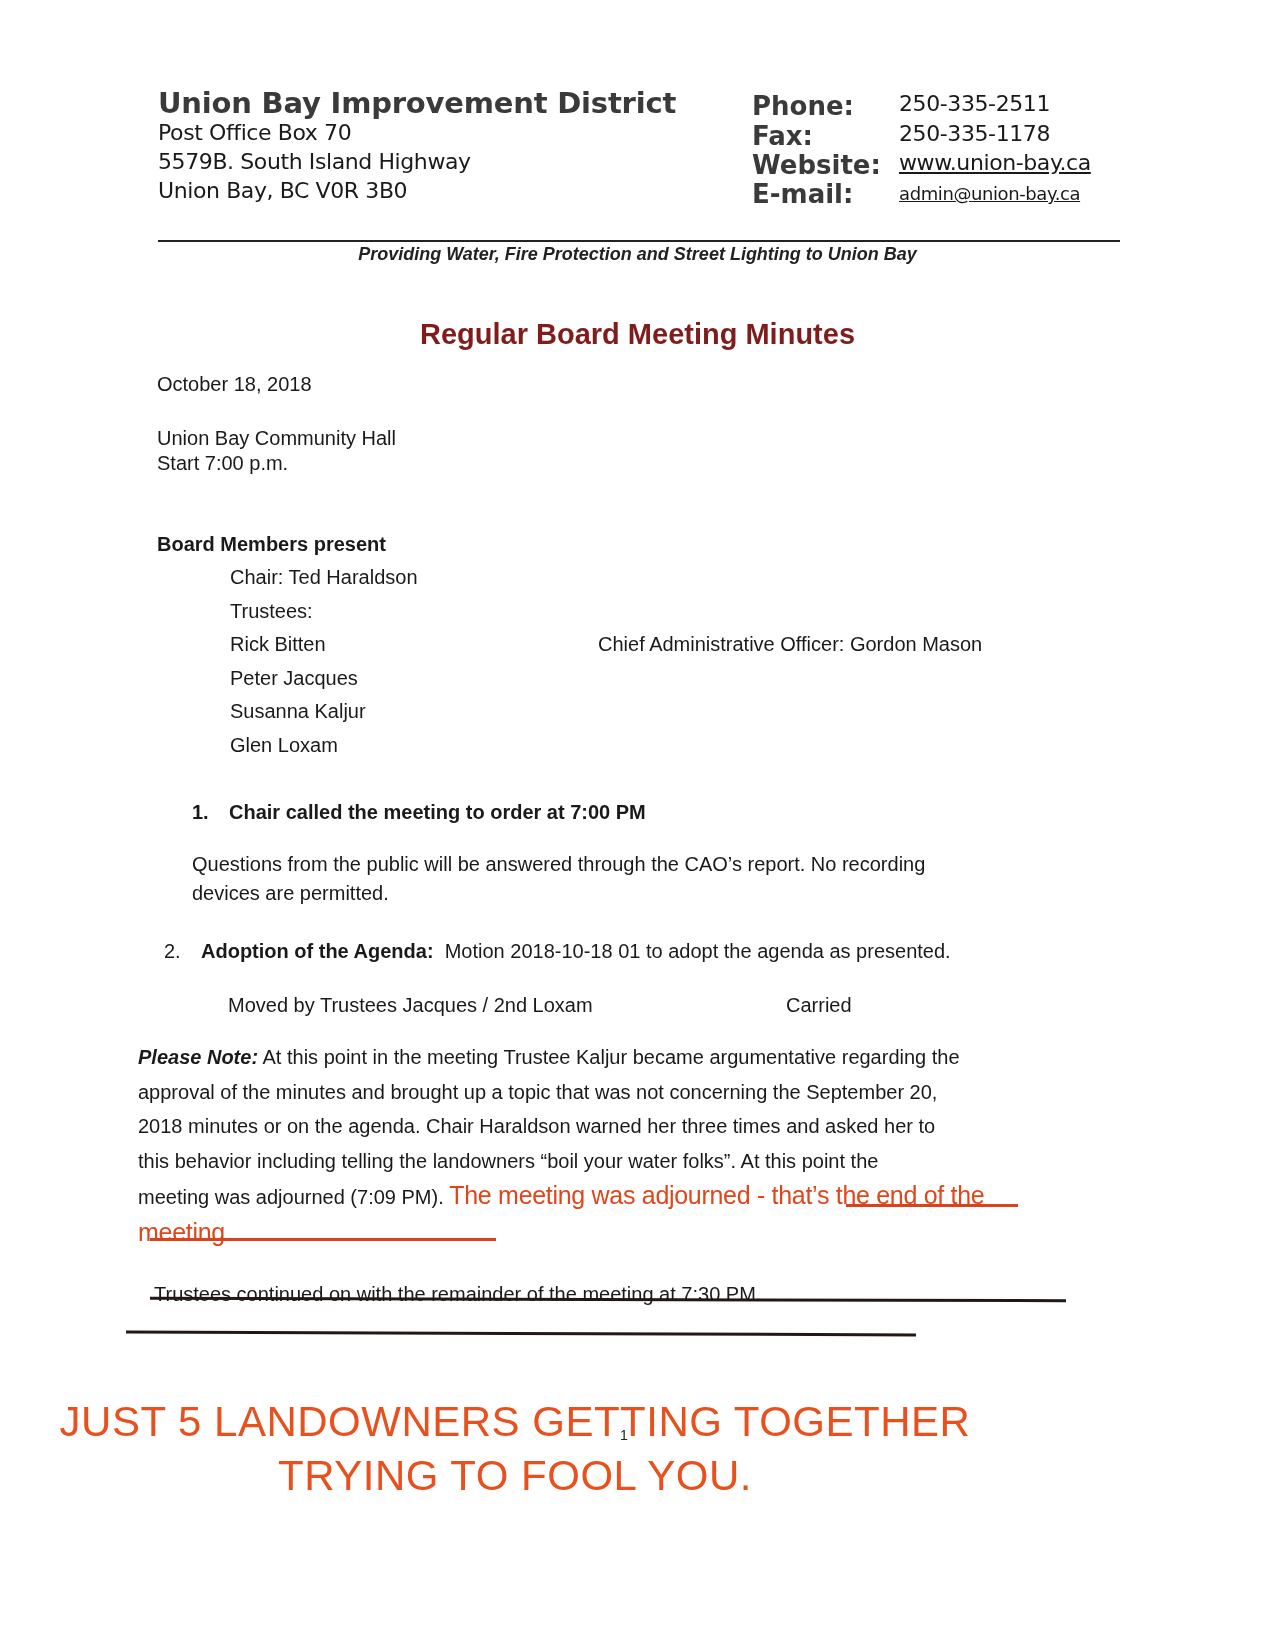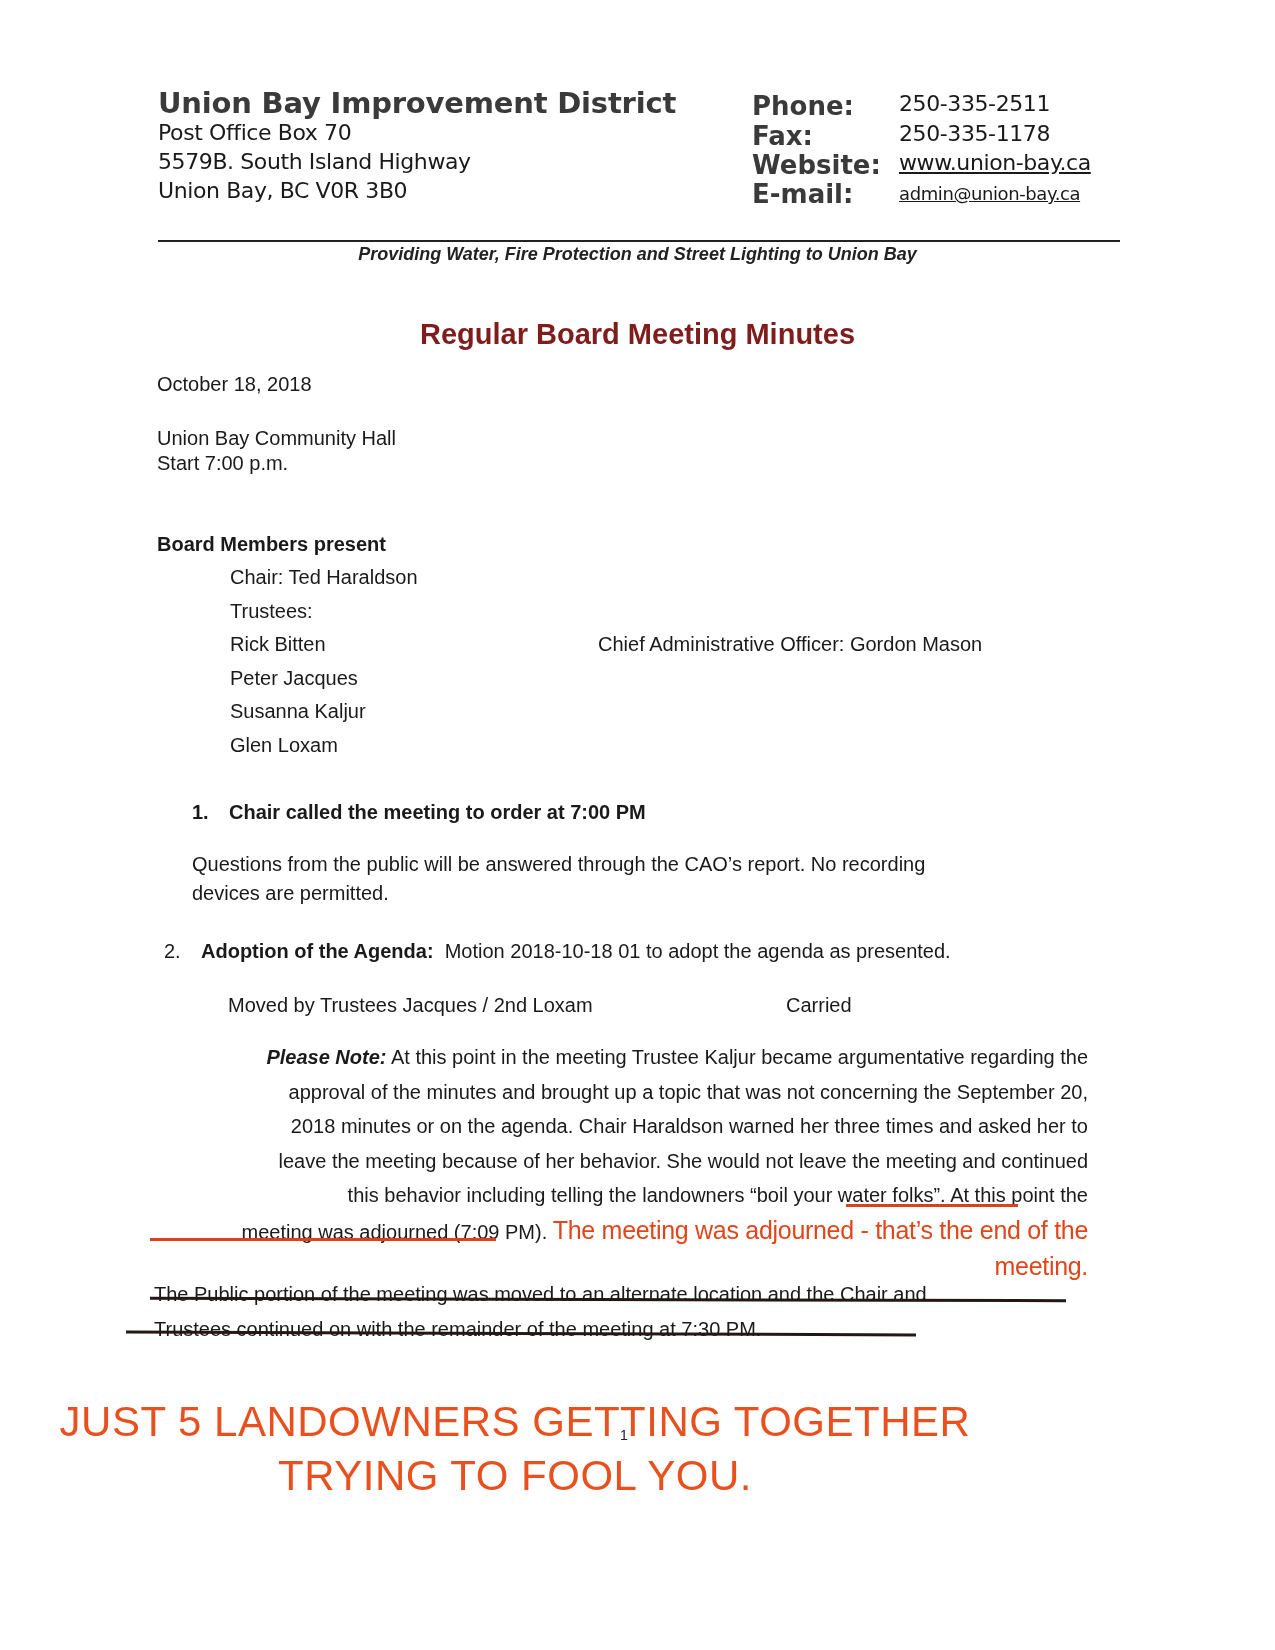--- a/index.html
+++ b/index.html
@@ -9,21 +9,21 @@
   .addr { left: 158px; font-family: "DejaVu Sans", sans-serif; font-size: 22px; color: #1a1a1a; letter-spacing: -0.4px; }
   .contact-label { left: 752px; font-family: "DejaVu Sans", sans-serif; font-weight: bold; font-size: 26px; color: #3a3a3a; }
   .contact-value { left: 899px; font-family: "DejaVu Sans", sans-serif; font-size: 22px; color: #1a1a1a; letter-spacing: -0.4px; }
   .contact-value.link { text-decoration: underline; }
   .contact-value.small { font-size: 18px; }
   .rule { position: absolute; left: 158px; top: 240px; width: 962px; height: 2px; background: #222; }
   .tagline { left: 0; width: 1275px; text-align: center; top: 244px; font-style: italic; font-weight: bold; font-size: 18px; color: #222; white-space: nowrap; }
   .title { left: 0; width: 1275px; text-align: center; top: 318px; font-weight: bold; font-size: 29px; color: #7f1d1d; }
   .body-text { font-size: 20px; color: #1a1a1a; text-align: center; }
   .bold { font-weight: bold; }
-  .para { position: absolute; left: 148px; width: 940px; font-size: 20px; line-height: 34.5px; color: #1a1a1a; text-align: right; }
+  .para { position: absolute; left: 138px; width: 940px; font-size: 20px; line-height: 34.5px; color: #1a1a1a; }
   .red-note { font-size: 25px; color: #e0461a; letter-spacing: -0.3px; }
   .strike-block { position: absolute; left: 154px; width: 900px; font-size: 20px; line-height: 34.5px; color: #1a1a1a; }
   .strike-line { position: absolute; height: 3px; background: #231815; }
   .red-line { position: absolute; height: 3px; background: #d9421b; }
   .big-red { left: 0; width: 1030px; text-align: center; font-size: 42px; color: #e8501e; white-space: nowrap; letter-spacing: 0.5px; }
   .page-num { font-size: 14px; color: #222; }
 </style>
 </head>
 <body>
 
@@ -66,30 +66,28 @@
 
 <div class="abs body-text" style="left:164px; top:940px">2.</div>
 <div class="abs body-text" style="left:201px; top:940px"><span class="bold">Adoption of the Agenda:</span>&nbsp;&nbsp;<span>Motion 2018-10-18 01 to adopt the agenda as presented.</span></div>
 <div class="abs body-text" style="left:228px; top:994px">Moved by Trustees Jacques / 2nd  Loxam</div>
 <div class="abs body-text" style="left:786px; top:994px">Carried</div>
 
 <div class="para" style="top:1040px">
   <div><span class="bold" style="font-style:italic">Please Note:</span><span> At this point in the meeting Trustee Kaljur became argumentative regarding the</span></div>
   <div>approval of the minutes and brought up a topic that was not concerning the September 20,</div>
   <div>2018 minutes or on the agenda. Chair Haraldson warned her three times and asked her to</div>
-  <div>leave the meeting because of her behavior.  She would not leave the meeting and continued</div>
   <div><span>this behavior including telling the landowners “boil your water folks”. </span><span>At this point the</span></div>
   <div><span>meeting was adjourned (7:09 PM).</span> <span class="red-note">The meeting was adjourned - that’s the end of the meeting.</span></div>
 </div>
 
 <div class="red-line" style="left:846px; top:1204px; width:172px;"></div>
 <div class="red-line" style="left:150px; top:1238px; width:346px;"></div>
 
 <div class="strike-block" style="top:1277px">
-  <div>The Public portion of the meeting was moved to an alternate location and the Chair and</div>
   <div>Trustees continued on with the remainder of the meeting at 7:30 PM.</div>
 </div>
 <div class="strike-line" style="left:150px; top:1298px; width:916px; transform: rotate(0.15deg);"></div>
 <div class="strike-line" style="left:126px; top:1332px; width:790px; transform: rotate(0.2deg);"></div>
 
 <div class="abs big-red" style="top:1398px">JUST 5 LANDOWNERS GETTING TOGETHER</div>
 <div class="abs big-red" style="top:1452px">TRYING TO FOOL YOU.</div>
 
 <div class="abs page-num" style="left:620px; top:1427px">1</div>
 

